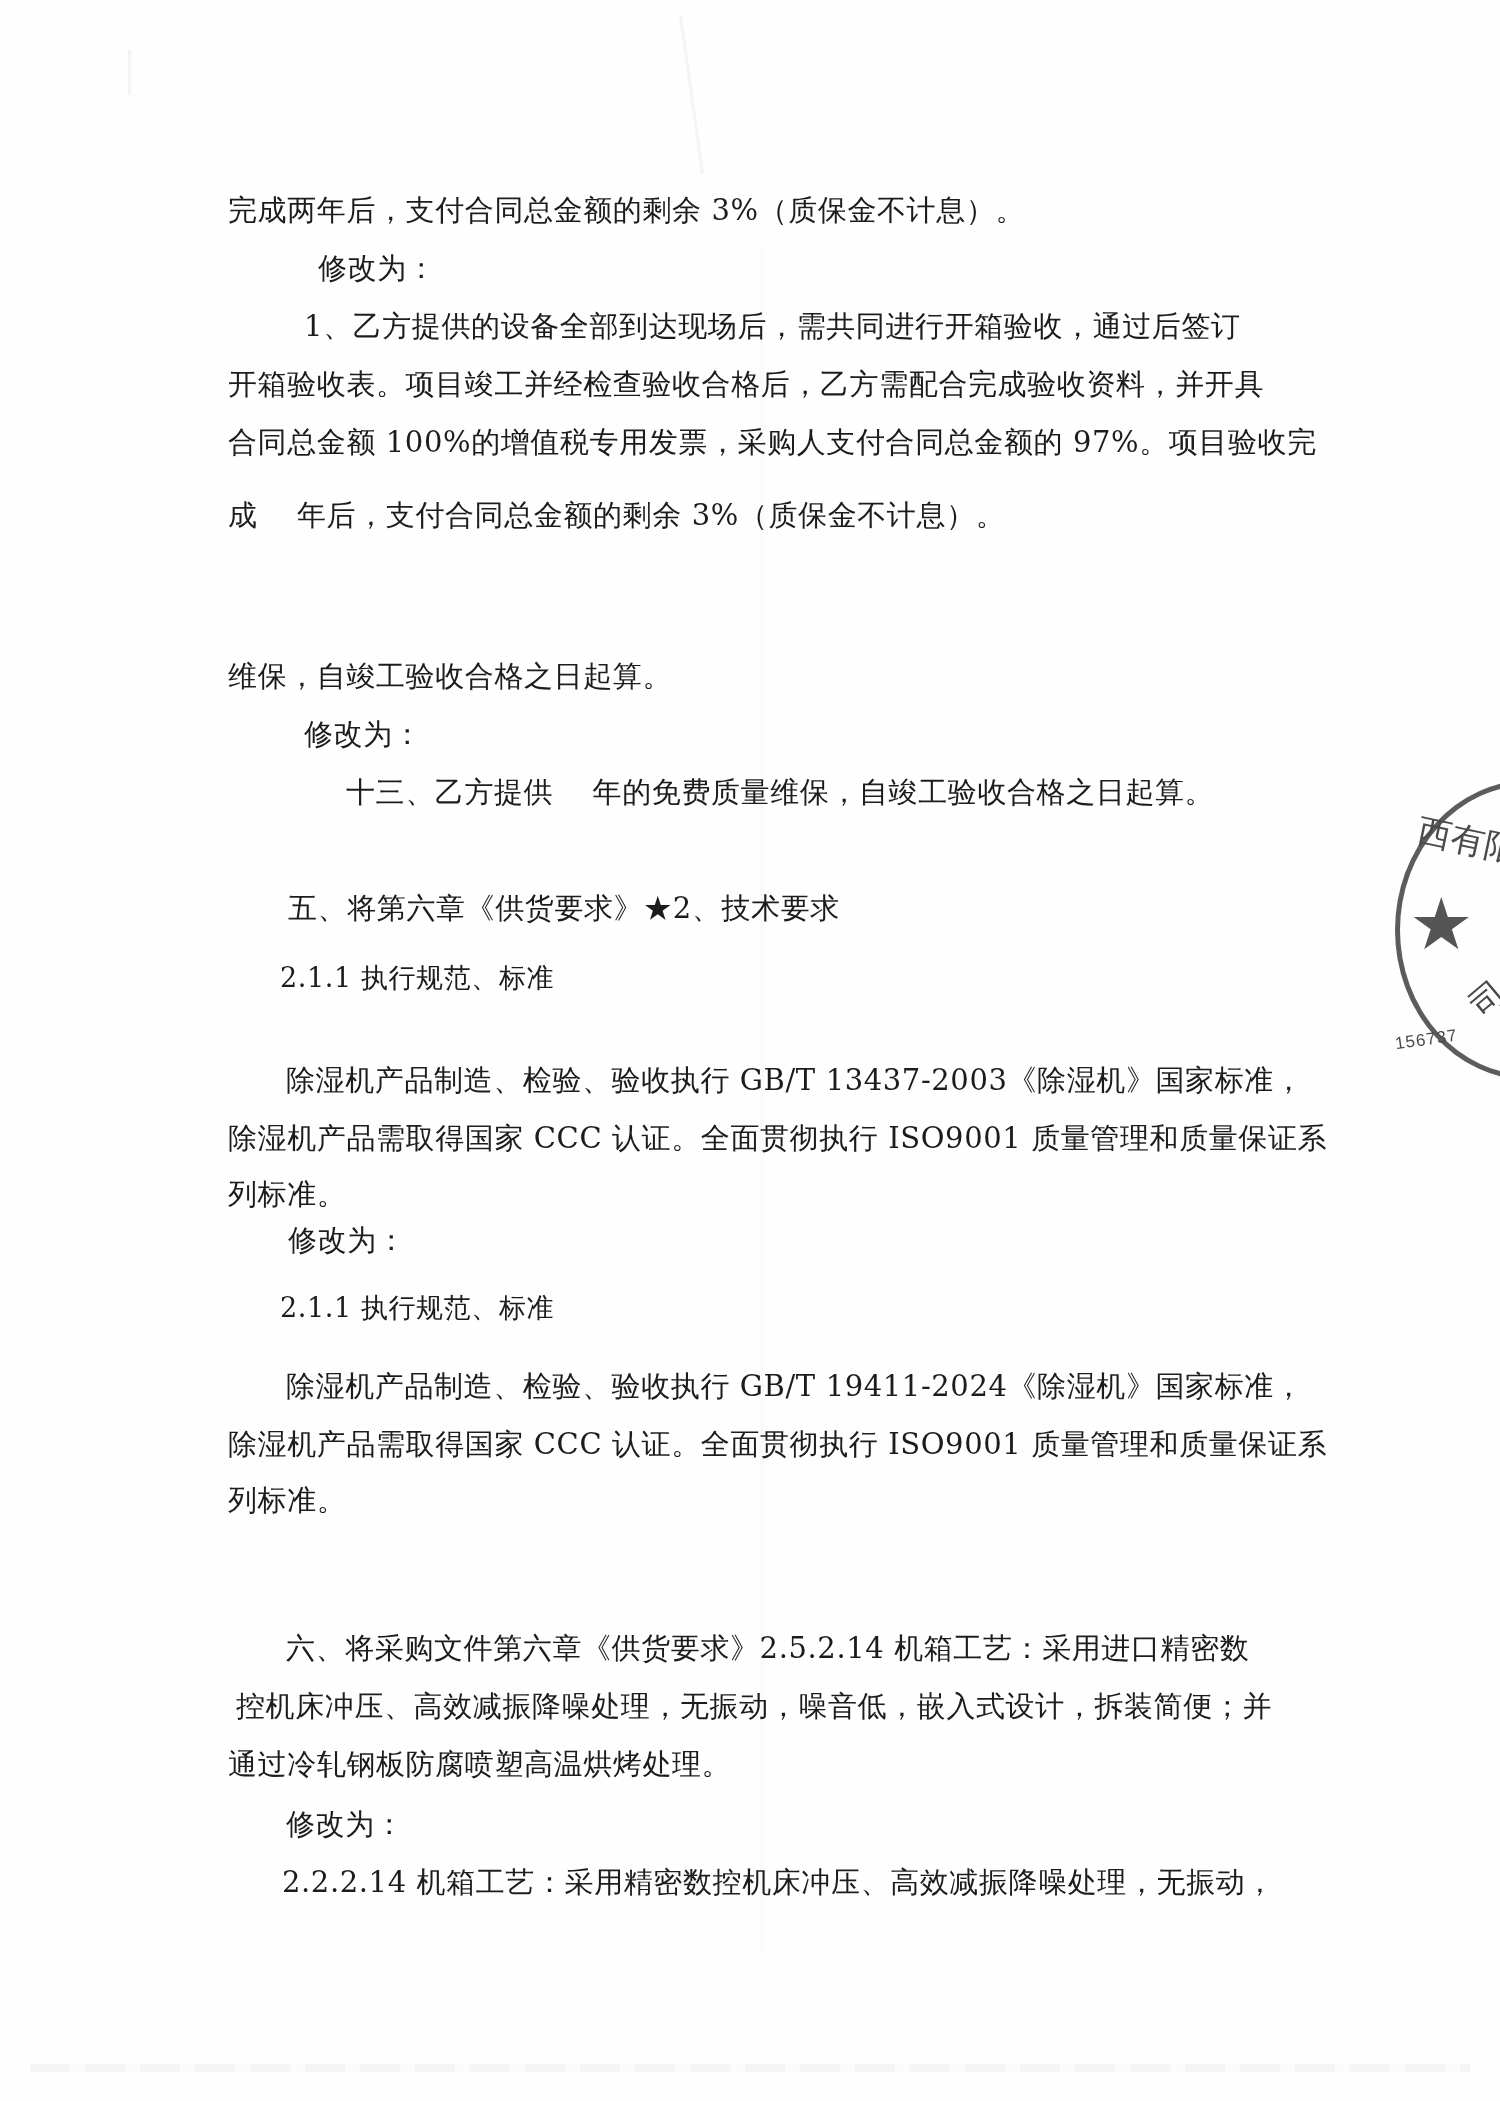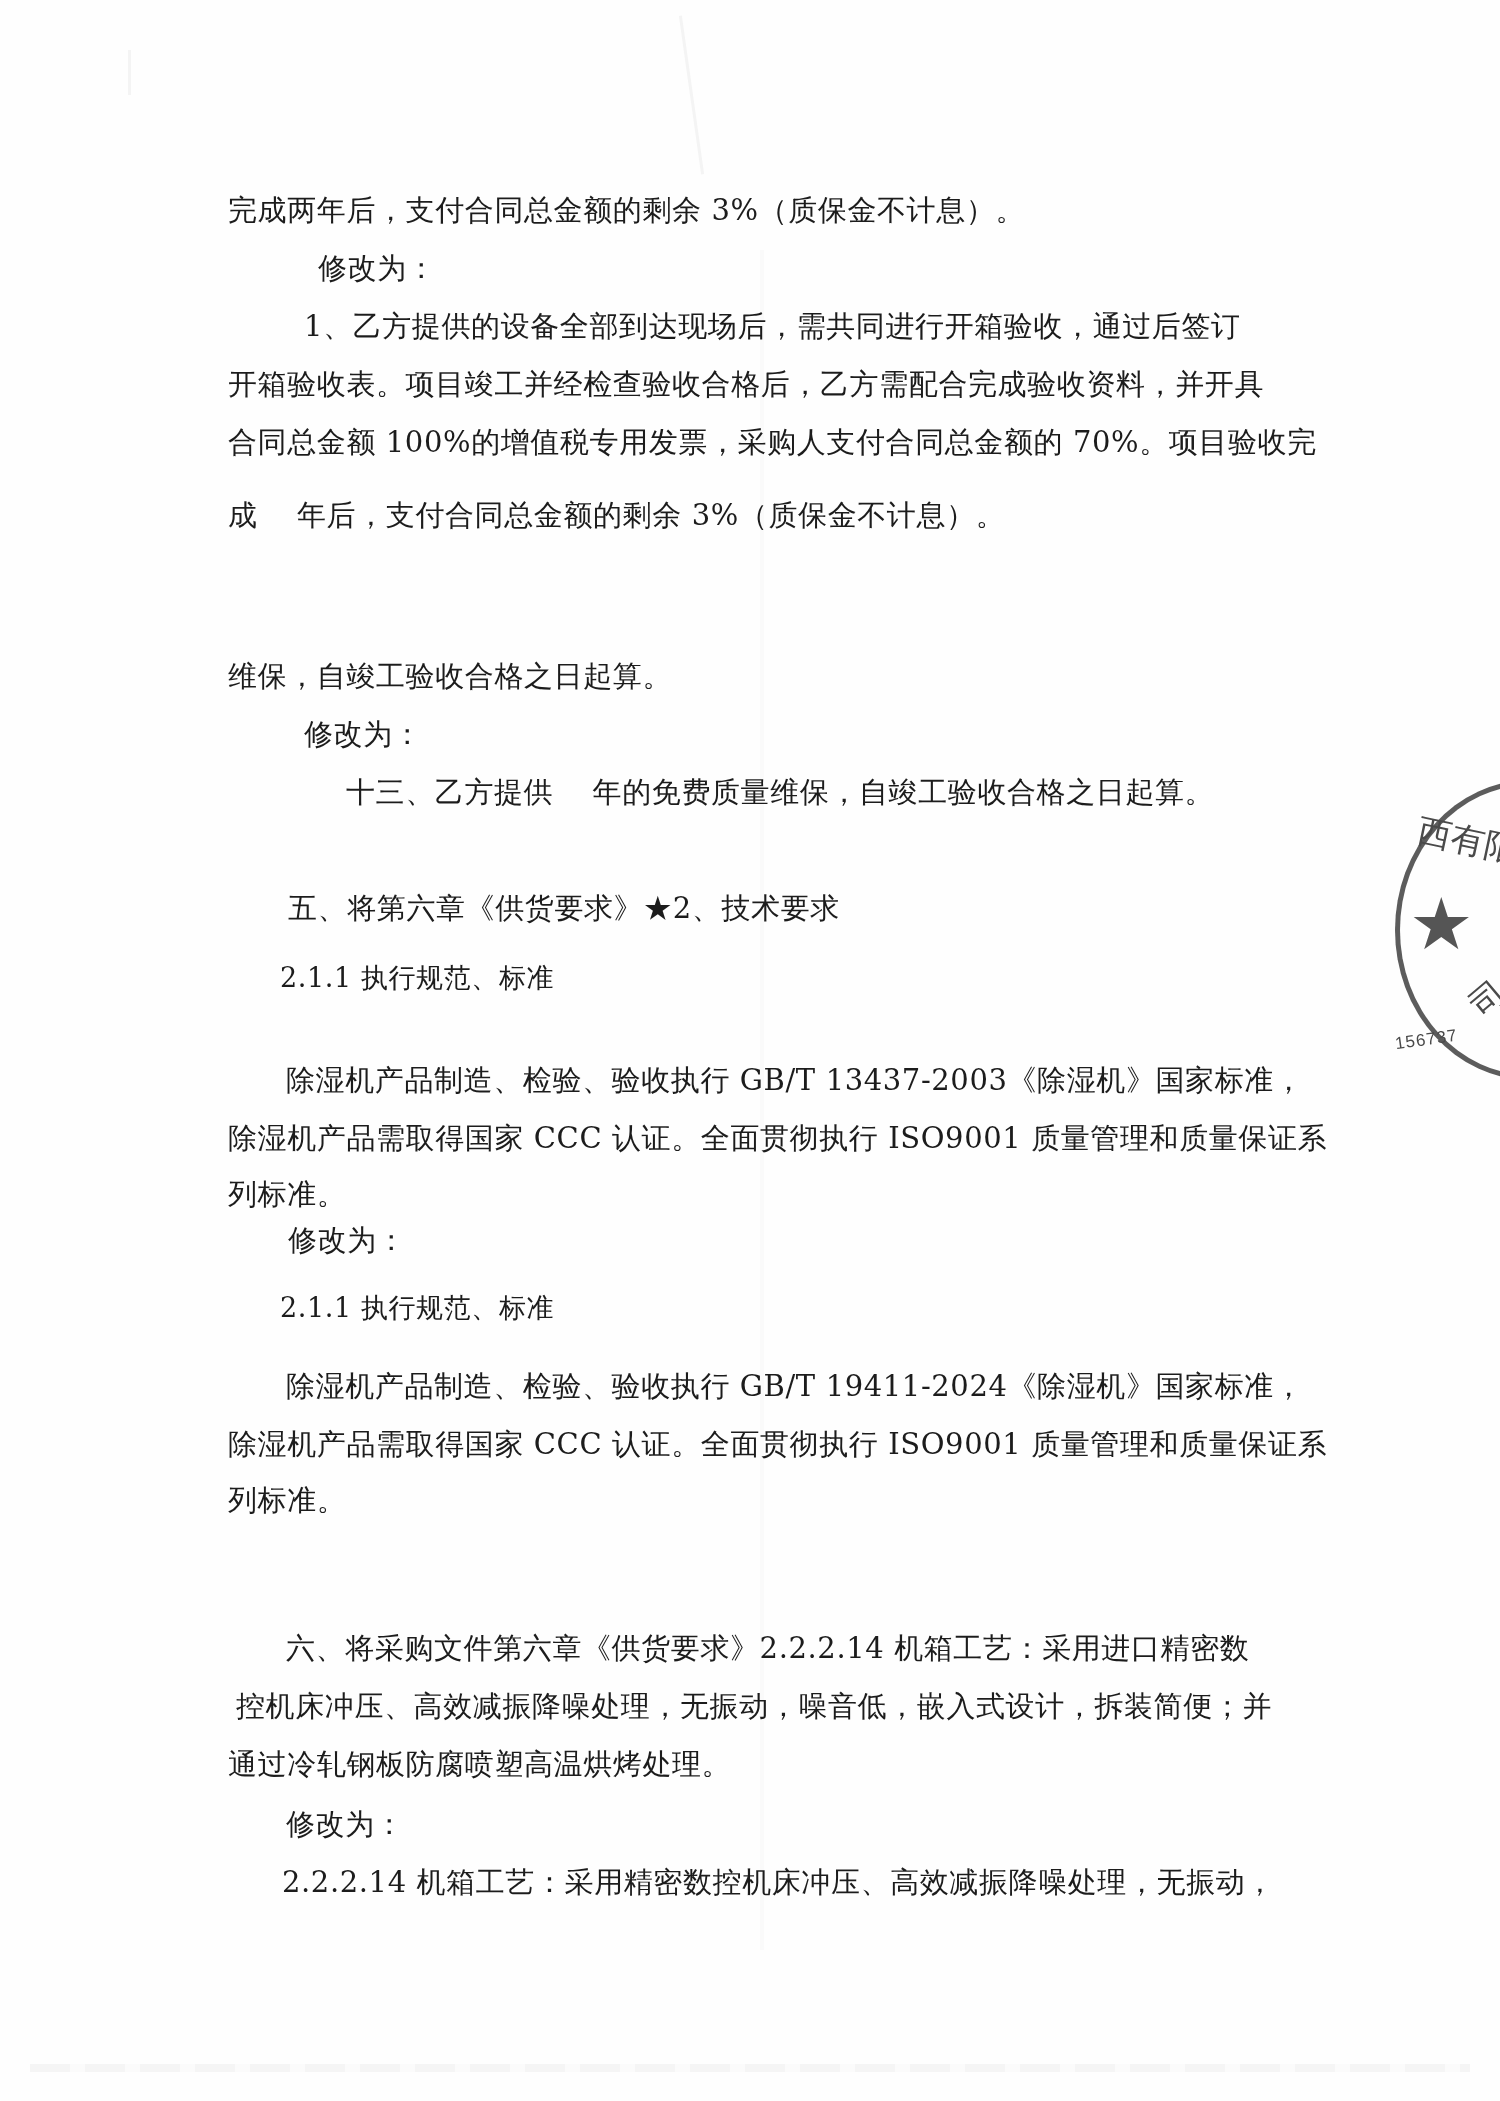--- a/index.html
+++ b/index.html
@@ -90,39 +90,39 @@
 
   <div class="scan-streak" style="left:690px;top:15px;height:160px;transform:rotate(-8deg);"></div>
   <div class="scan-streak" style="left:128px;top:50px;height:45px;"></div>
   <div class="scan-streak" style="left:760px;top:250px;height:1700px;width:4px;background:#fafafa;"></div>
   <div class="bottom-noise"></div>
 
   <div class="line" style="left:228px;top:190px;">完成两年后，支付合同总金额的剩余 3%（质保金不计息）。</div>
   <div class="line" style="left:318px;top:248px;">修改为：</div>
   <div class="line" style="left:304px;top:306px;">1、乙方提供的设备全部到达现场后，需共同进行开箱验收，通过后签订</div>
   <div class="line" style="left:228px;top:364px;">开箱验收表。项目竣工并经检查验收合格后，乙方需配合完成验收资料，并开具</div>
-  <div class="line" style="left:228px;top:422px;">合同总金额 100%的增值税专用发票，采购人支付合同总金额的 70%。项目验收完</div>
+  <div class="line" style="left:228px;top:422px;">合同总金额 100%的增值税专用发票，采购人支付合同总金额的 97%。项目验收完</div>
   <div class="line" style="left:228px;top:480px;margin-top:15px;">成　 年后，支付合同总金额的剩余 3%（质保金不计息）。</div>
 
   <div class="line" style="left:228px;top:656px;">维保，自竣工验收合格之日起算。</div>
   <div class="line" style="left:304px;top:714px;">修改为：</div>
   <div class="line" style="left:346px;top:772px;">十三、乙方提供　 年的免费质量维保，自竣工验收合格之日起算。</div>
 
   <div class="line" style="left:288px;top:888px;">五、将第六章《供货要求》★2、技术要求</div>
   <div class="line" style="left:280px;top:958px;font-size:27px;">2.1.1 执行规范、标准</div>
   <div class="line" style="left:286px;top:1060px;">除湿机产品制造、检验、验收执行 GB/T 13437-2003《除湿机》国家标准，</div>
   <div class="line" style="left:228px;top:1118px;">除湿机产品需取得国家 CCC 认证。全面贯彻执行 ISO9001 质量管理和质量保证系</div>
   <div class="line" style="left:228px;top:1174px;">列标准。</div>
   <div class="line" style="left:288px;top:1220px;">修改为：</div>
   <div class="line" style="left:280px;top:1288px;font-size:27px;">2.1.1 执行规范、标准</div>
   <div class="line" style="left:286px;top:1366px;">除湿机产品制造、检验、验收执行 GB/T 19411-2024《除湿机》国家标准，</div>
   <div class="line" style="left:228px;top:1424px;">除湿机产品需取得国家 CCC 认证。全面贯彻执行 ISO9001 质量管理和质量保证系</div>
   <div class="line" style="left:228px;top:1480px;">列标准。</div>
 
-  <div class="line" style="left:286px;top:1628px;">六、将采购文件第六章《供货要求》2.2.2.14 机箱工艺：采用进口精密数</div>
+  <div class="line" style="left:286px;top:1628px;">六、将采购文件第六章《供货要求》2.5.2.14 机箱工艺：采用进口精密数</div>
   <div class="line" style="left:236px;top:1686px;">控机床冲压、高效减振降噪处理，无振动，噪音低，嵌入式设计，拆装简便；并</div>
   <div class="line" style="left:228px;top:1744px;">通过冷轧钢板防腐喷塑高温烘烤处理。</div>
   <div class="line" style="left:286px;top:1804px;">修改为：</div>
   <div class="line" style="left:282px;top:1862px;">2.2.2.14 机箱工艺：采用精密数控机床冲压、高效减振降噪处理，无振动，</div>
 
   <div class="stamp">
     <div class="stamp-ring"></div>
     <div class="stamp-text" style="left:22px;top:38px;transform:rotate(12deg);">西有限</div>
     <div class="stamp-star" style="left:14px;top:108px;">★</div>
     <div class="stamp-text" style="left:76px;top:196px;transform:rotate(-40deg);">司</div>

